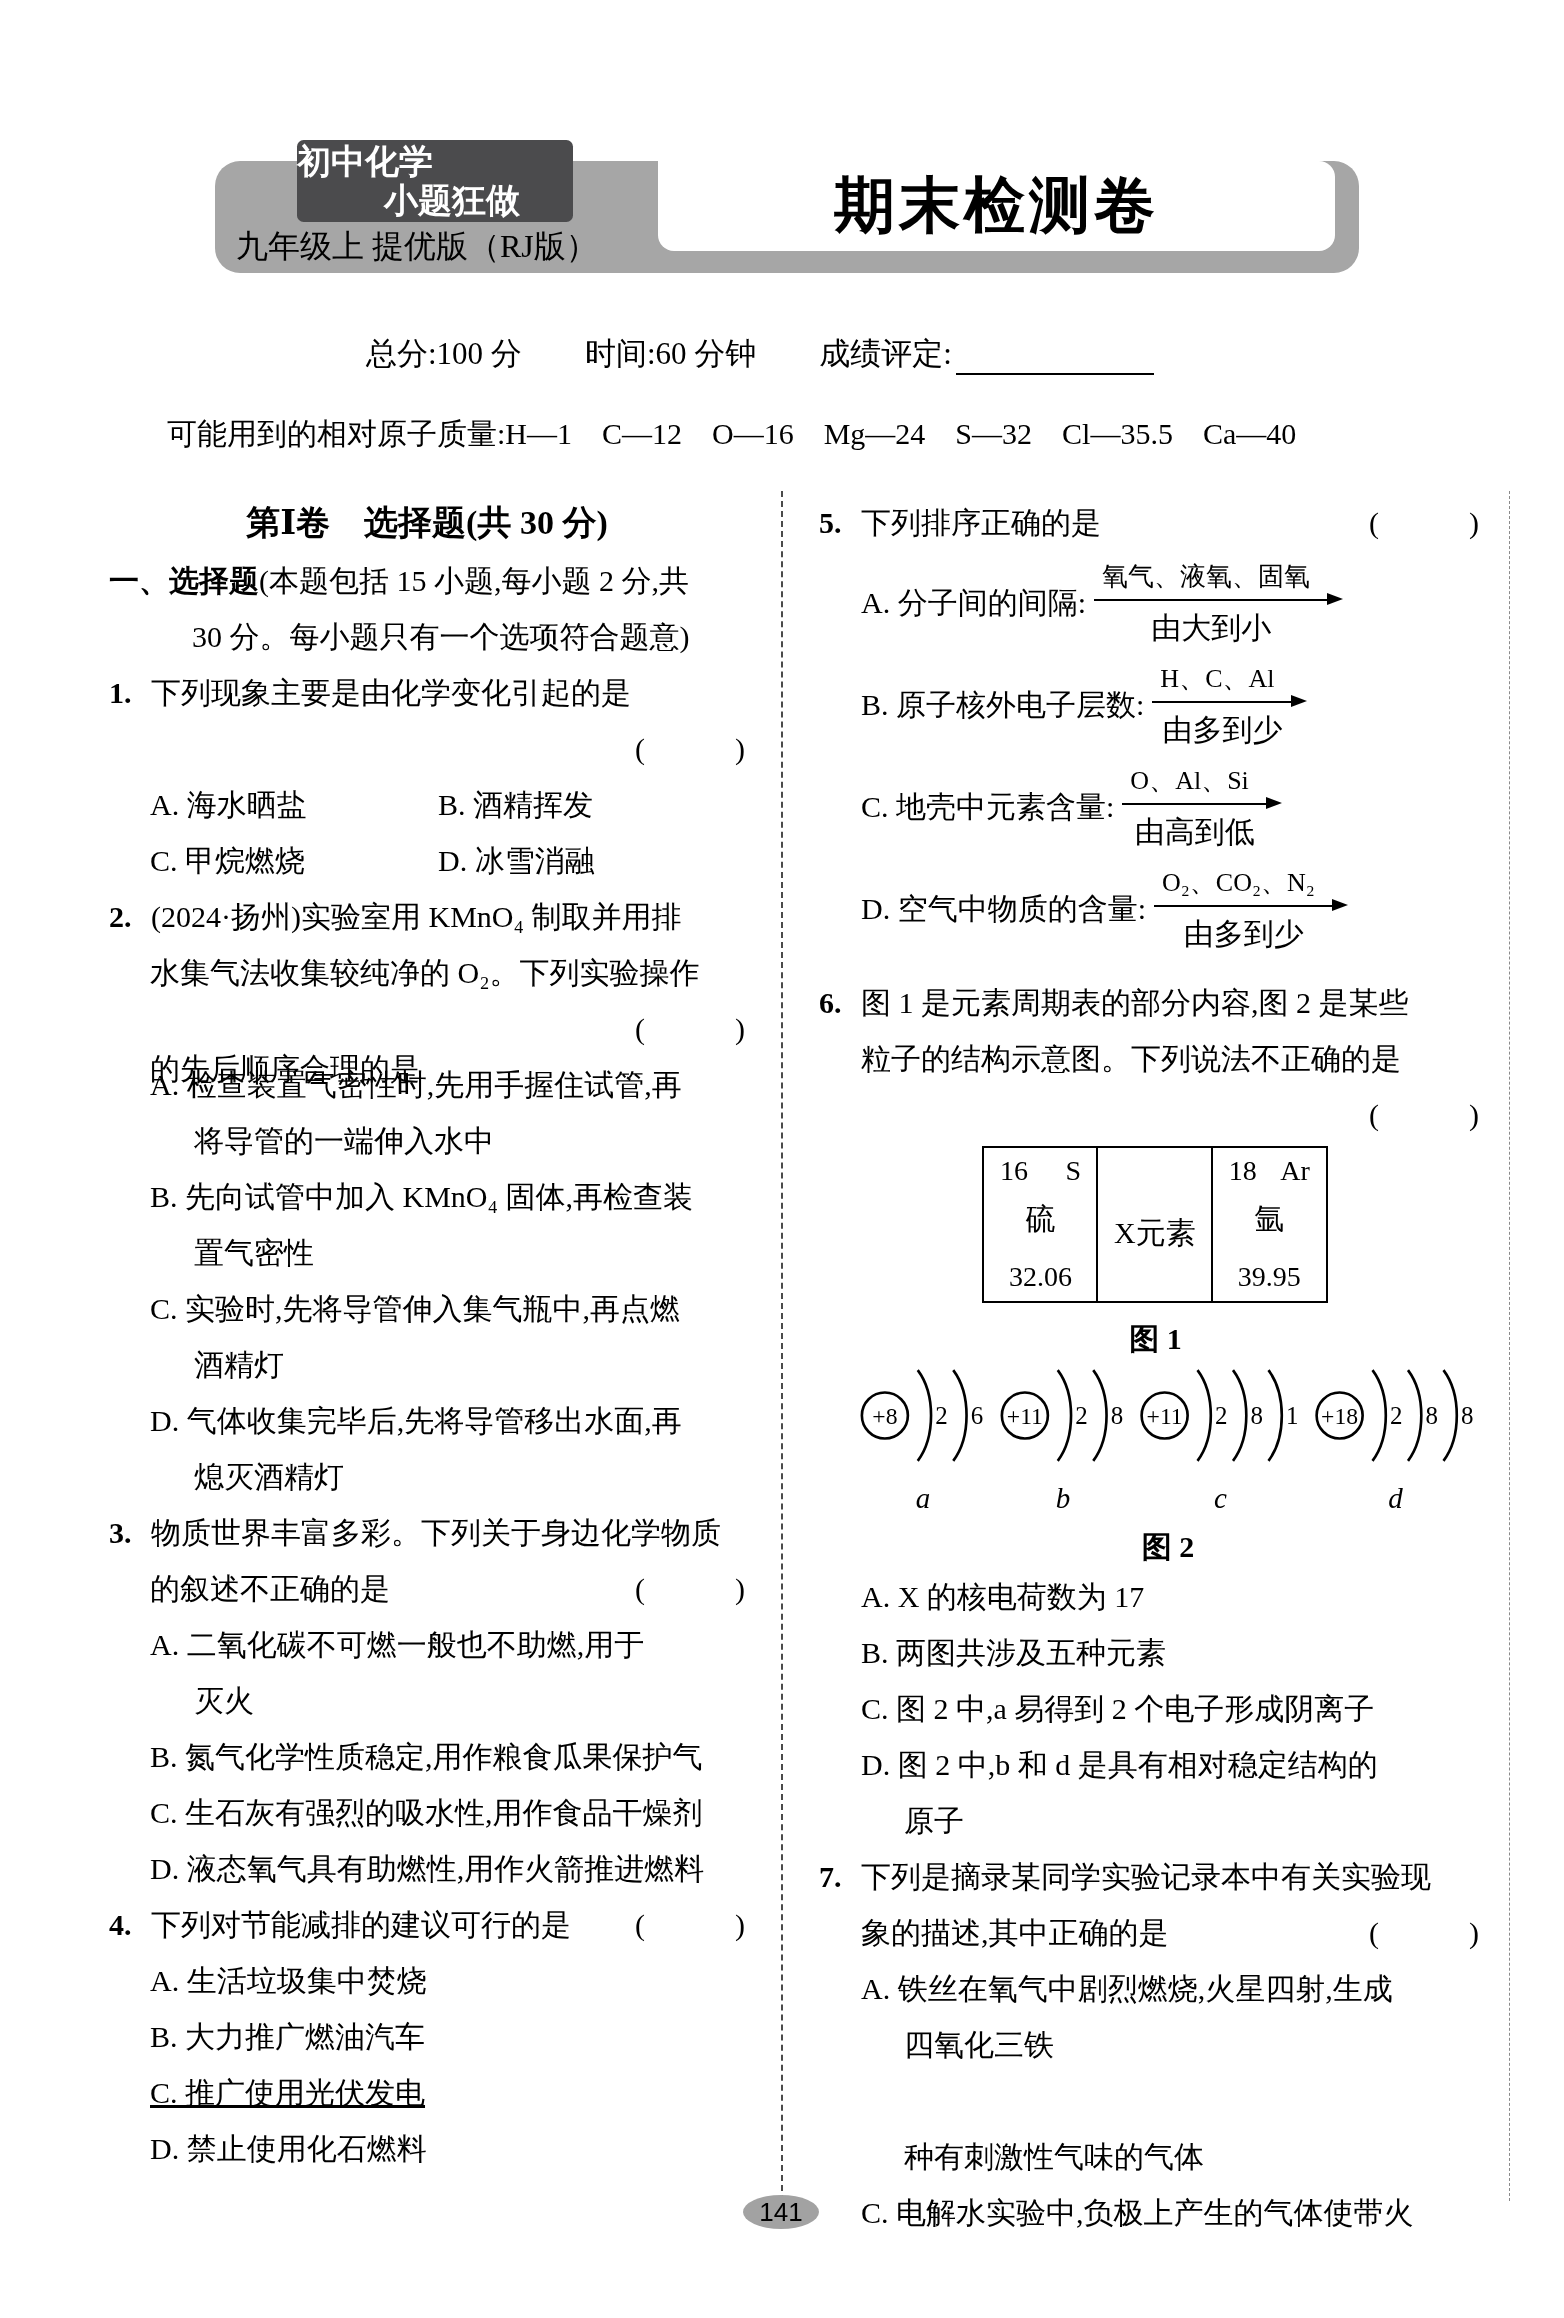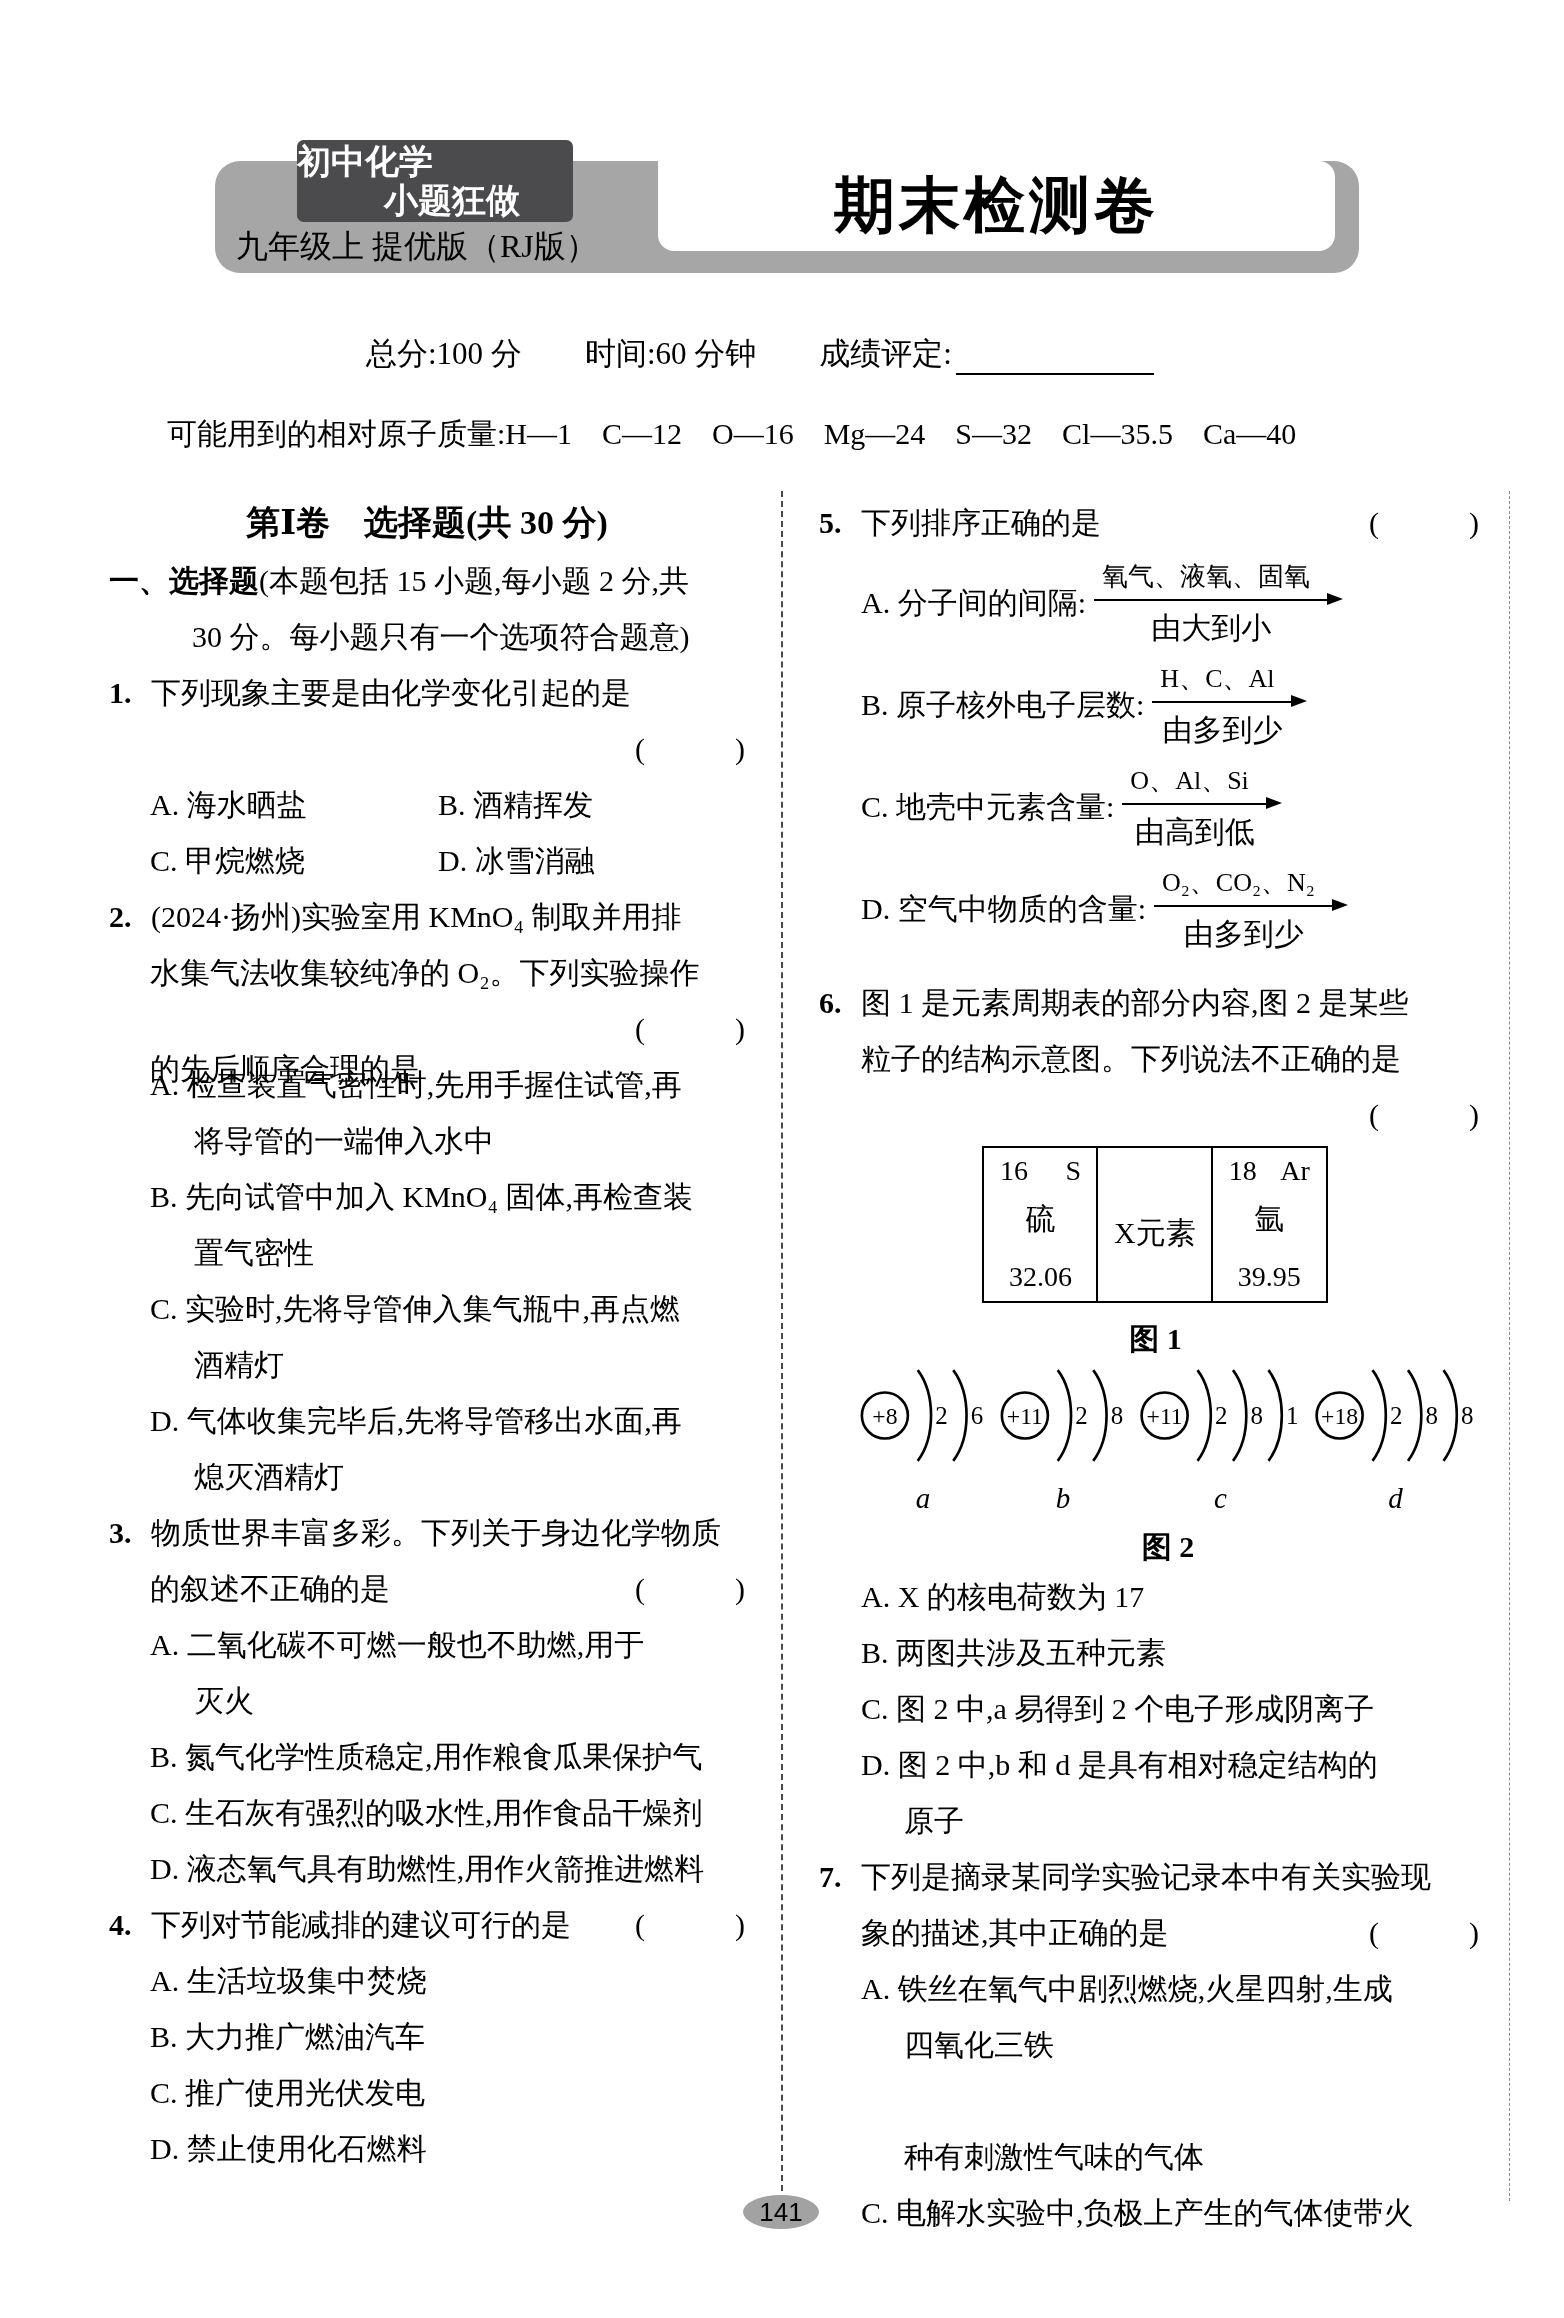--- a/index.html
+++ b/index.html
@@ -107,21 +107,21 @@
   <div class="ln" style="left:150px;top:1624px;">A. 二氧化碳不可燃一般也不助燃,用于</div>
   <div class="ln" style="left:194px;top:1680px;text-align:center;">灭火</div>
   <div class="ln" style="left:150px;top:1736px;">B. 氮气化学性质稳定,用作粮食瓜果保护气</div>
   <div class="ln" style="left:150px;top:1848px;">D. 液态氧气具有助燃性,用作火箭推进燃料</div>
   <div class="ln" style="left:150px;top:1792px;">C. 生石灰有强烈的吸水性,用作食品干燥剂</div>
 
   <div class="ln" style="left:109px;top:1904px;"><span class="qn">4.</span><span>下列对节能减排的建议可行的是</span></div>
   <div class="ln" style="left:635px;top:1904px;">(　　　)</div>
   <div class="ln" style="left:150px;top:1960px;">A. 生活垃圾集中焚烧</div>
   <div class="ln" style="left:150px;top:2016px;">B. 大力推广燃油汽车</div>
-  <div class="ln" style="left:150px;top:2072px;">C. 推广使用光伏发电</div>
+  <div class="ln" style="left:150px;top:2072px;text-decoration:underline;">C. 推广使用光伏发电</div>
   <div class="ln" style="left:150px;top:2128px;">D. 禁止使用化石燃料</div>
 
   <div class="ln" style="left:819px;top:502px;"><span class="qn">5.</span><span>下列排序正确的是</span></div>
   <div class="ln" style="left:1369px;top:502px;">(　　　)</div>
 
   <div class="fropt" style="left:861px;top:559px;">
     <span>A. 分子间的间隔:</span>
     <span class="frac">
       <span class="ftop">氧气、液氧、固氧</span>
       <span class="fbar"></span>

